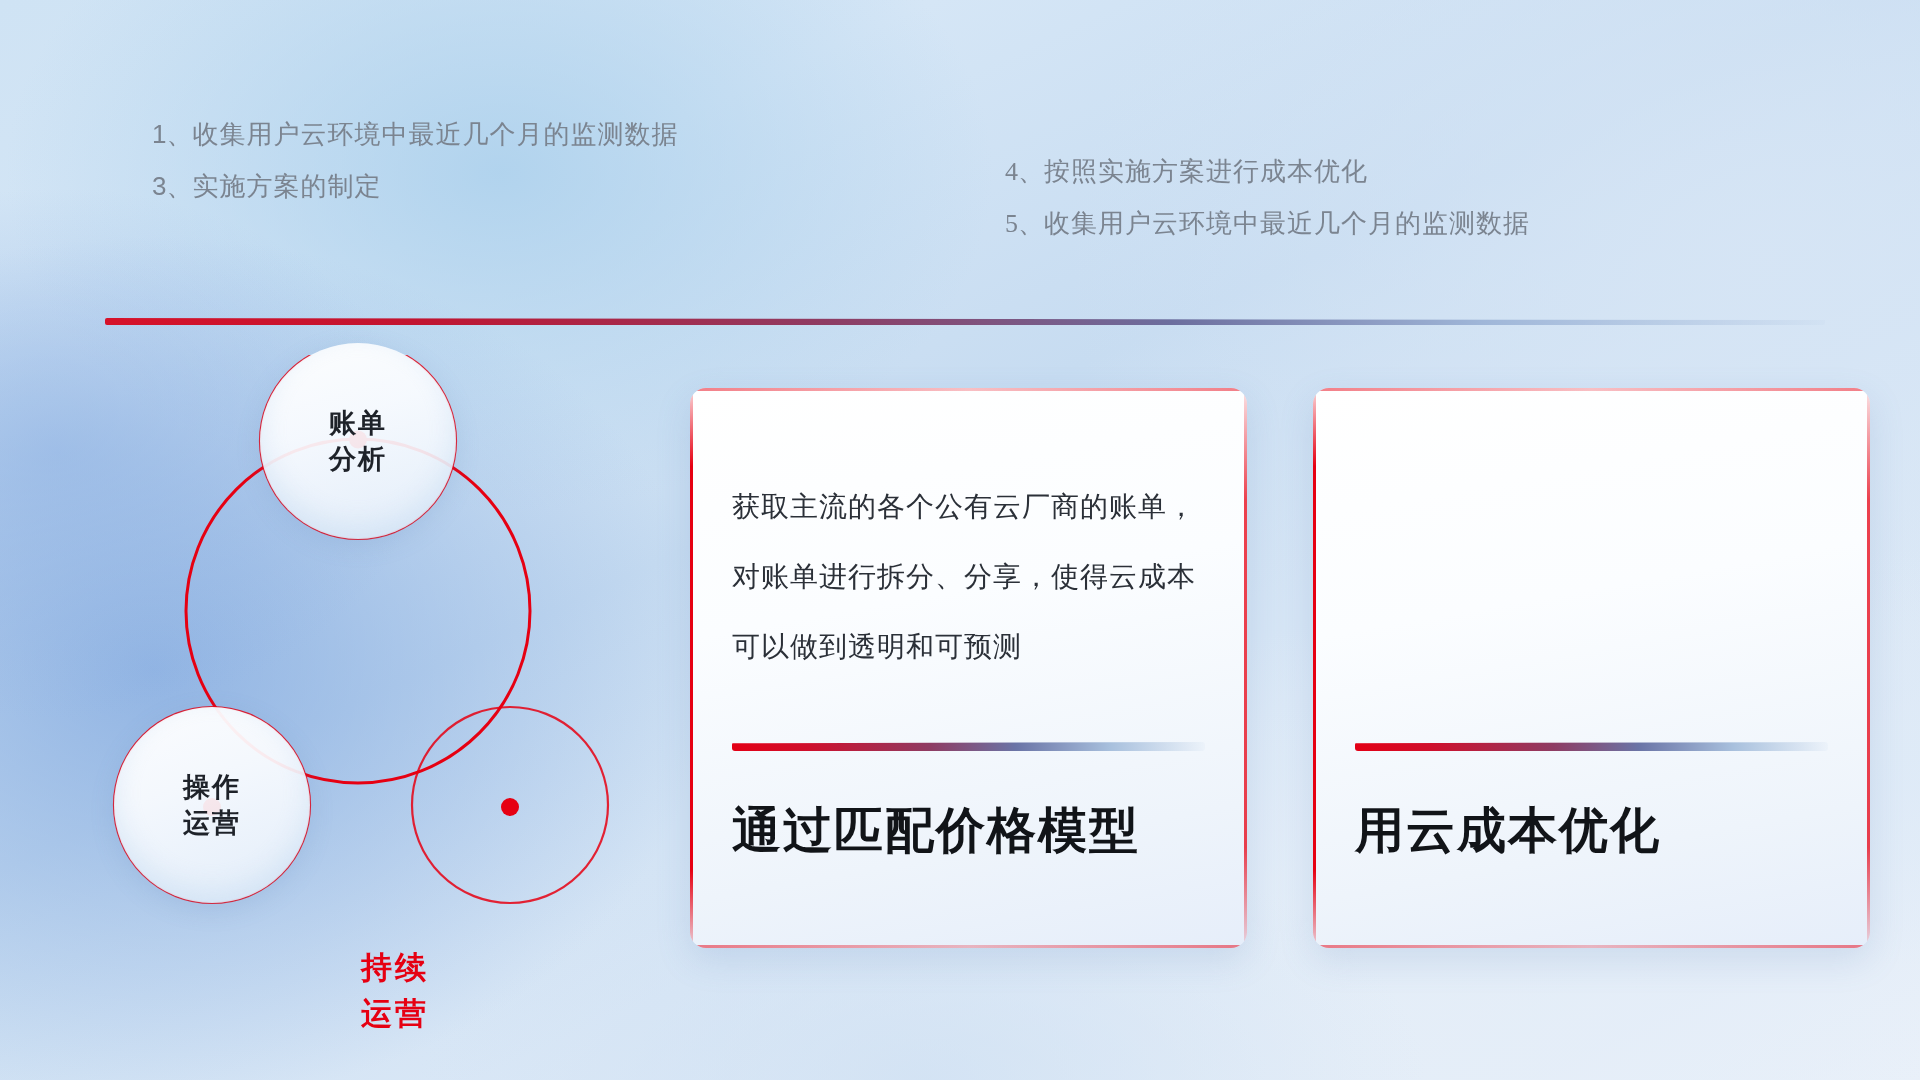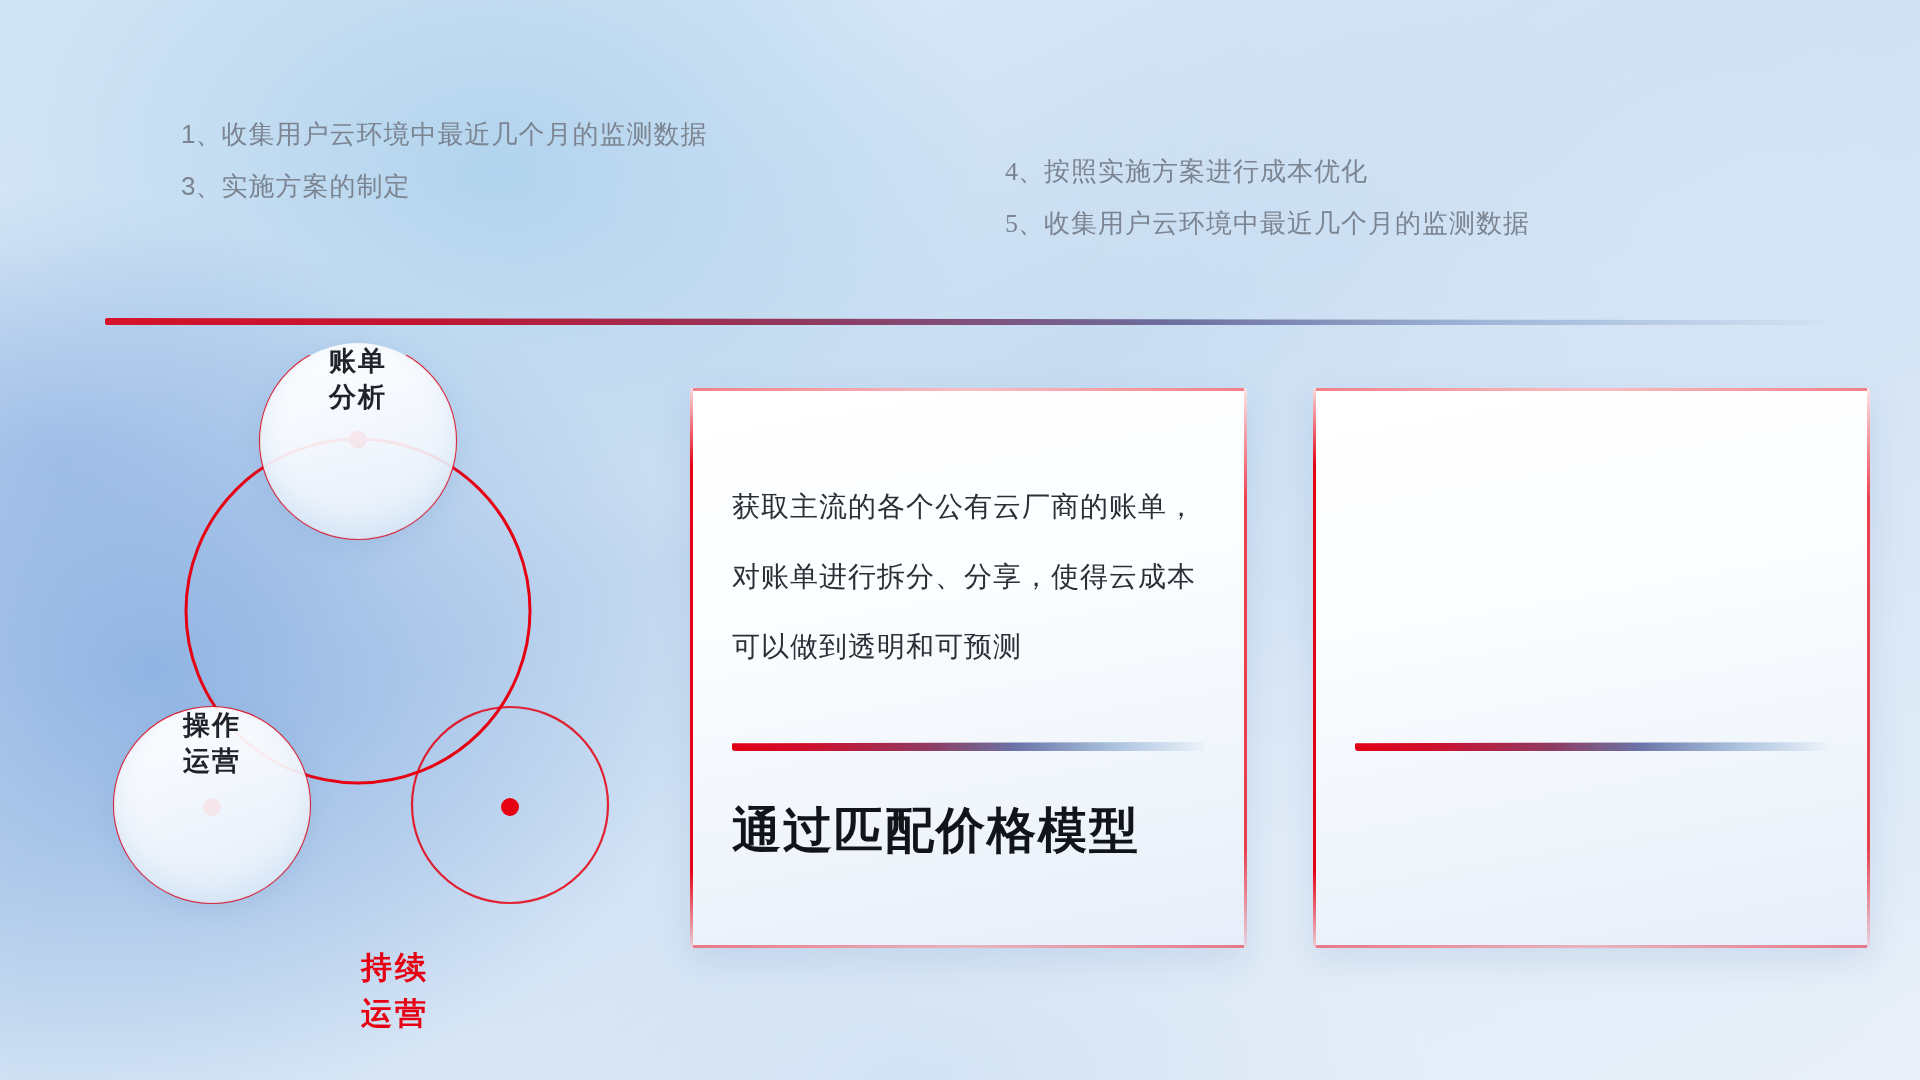--- a/index.html
+++ b/index.html
@@ -16,51 +16,51 @@
   }
   .bg-wash { position:absolute; inset:0; pointer-events:none;
     background:
       radial-gradient(ellipse 520px 380px at 3% 42%, rgba(140,176,226,0.55), rgba(140,176,226,0) 70%),
       radial-gradient(ellipse 700px 360px at 48% 100%, rgba(208,225,243,0.8), rgba(208,225,243,0) 72%),
       radial-gradient(ellipse 420px 300px at 99% 70%, rgba(222,234,247,0.9), rgba(222,234,247,0) 70%);
   }
 
   
   .steps { position:absolute; top:108px; left:0; width:1920px; height:190px; }
-  .col-left { position:absolute; left:152px; top:0;margin-left:29px; }
+  .col-left { position:absolute; left:152px; top:0; }
   .col-right { position:absolute; left:1005px; top:38px;font-family:Liberation Serif, serif; }
   .step-row { font-size:26px; line-height:52px; color:#7b8490; letter-spacing:1px; white-space:nowrap; }
   .step-num { letter-spacing:0px; }
 
   
   .top-rule { position:absolute; left:105px; top:318px; width:1720px; height:7px;
     background:linear-gradient(90deg,#d6122a 0%, #c21430 18%, #8e3c63 42%, #6c6e9e 62%, #9fb6d8 80%, rgba(200,218,238,0.25) 100%);
     clip-path: polygon(0 0, 100% 30%, 100% 100%, 0 100%);
     border-radius:2px;
   }
 
   
   .venn { position:absolute; left:100px; top:355px; width:530px; height:580px; }
   .venn svg { position:absolute; left:0; top:0; }
   .bubble { position:absolute; border-radius:50%;
     background:
       linear-gradient(160deg, rgba(255,255,255,0.97) 0%, rgba(250,252,255,0.93) 40%, rgba(232,241,251,0.88) 100%);
     box-shadow: 0 6px 24px rgba(100,140,190,0.18), inset 0 -12px 26px rgba(190,214,240,0.45);
-    display:flex; justify-content:center; text-align:center;
+    display:flex; align-items:center; justify-content:center; text-align:center;
   }
   .bubble-top { width:196px; height:196px; left:160px; top:-12px; }
   .bubble-bl  { width:196px; height:196px; left:14px;  top:352px; }
   .bubble-br  { width:196px; height:196px; left:312px; top:352px; }
   .bub-text { font-size:27px; line-height:36px; font-weight:bold; color:#1e2229; letter-spacing:2px; }
   .center-text { position:absolute; left:205px; top:590px; width:180px; text-align:center;
     font-size:31px; line-height:46px; font-weight:bold; color:#e60012; letter-spacing:3px; }
 
   
   .cards { position:absolute; left:690px; top:388px; width:1180px; height:560px; display:flex; gap:66px; }
-  .card { position:relative; width:560px; height:560px; border-radius:4px;
+  .card { position:relative; width:560px; height:560px; border-radius:16px;
     background:linear-gradient(170deg, #ffffff 0%, #fbfdff 38%, #eef4fb 78%, #e6eefa 100%);
     box-shadow: 0 12px 34px rgba(92,134,186,0.18);
     overflow:hidden;
   }
   .card::before { content:""; position:absolute; left:0; top:0; bottom:0; width:3px;
     background:linear-gradient(180deg, rgba(230,0,18,0.15) 0%, #e60012 14%, #e60012 86%, rgba(230,0,18,0.15) 100%); }
   .card::after { content:""; position:absolute; right:0; top:0; bottom:0; width:3px;
     background:linear-gradient(180deg, rgba(230,0,18,0.10) 0%, rgba(230,0,18,0.75) 20%, rgba(230,0,18,0.75) 82%, rgba(230,0,18,0.10) 100%); }
   .card-top-edge { position:absolute; left:3px; right:3px; top:0; height:3px;
     background:linear-gradient(90deg, rgba(230,0,18,0.5), rgba(230,0,18,0.25) 50%, rgba(230,0,18,0.5)); }
@@ -137,14 +137,15 @@
     <div class="card-top-edge"></div>
     <div class="card-bot-edge"></div>
     <div class="card-body">获取主流的各个公有云厂商的账单，对账单进行拆分、分享，使得云成本可以做到透明和可预测</div>
     <div class="card-div"></div>
     <div class="card-title">通过匹配价格模型</div>
   </div>
   <div class="card">
     <div class="card-top-edge"></div>
     <div class="card-bot-edge"></div>
     <div class="card-div"></div>
+    <div class="card-title">用云成本优化</div>
   </div>
 </div>
 
 </body></html>

